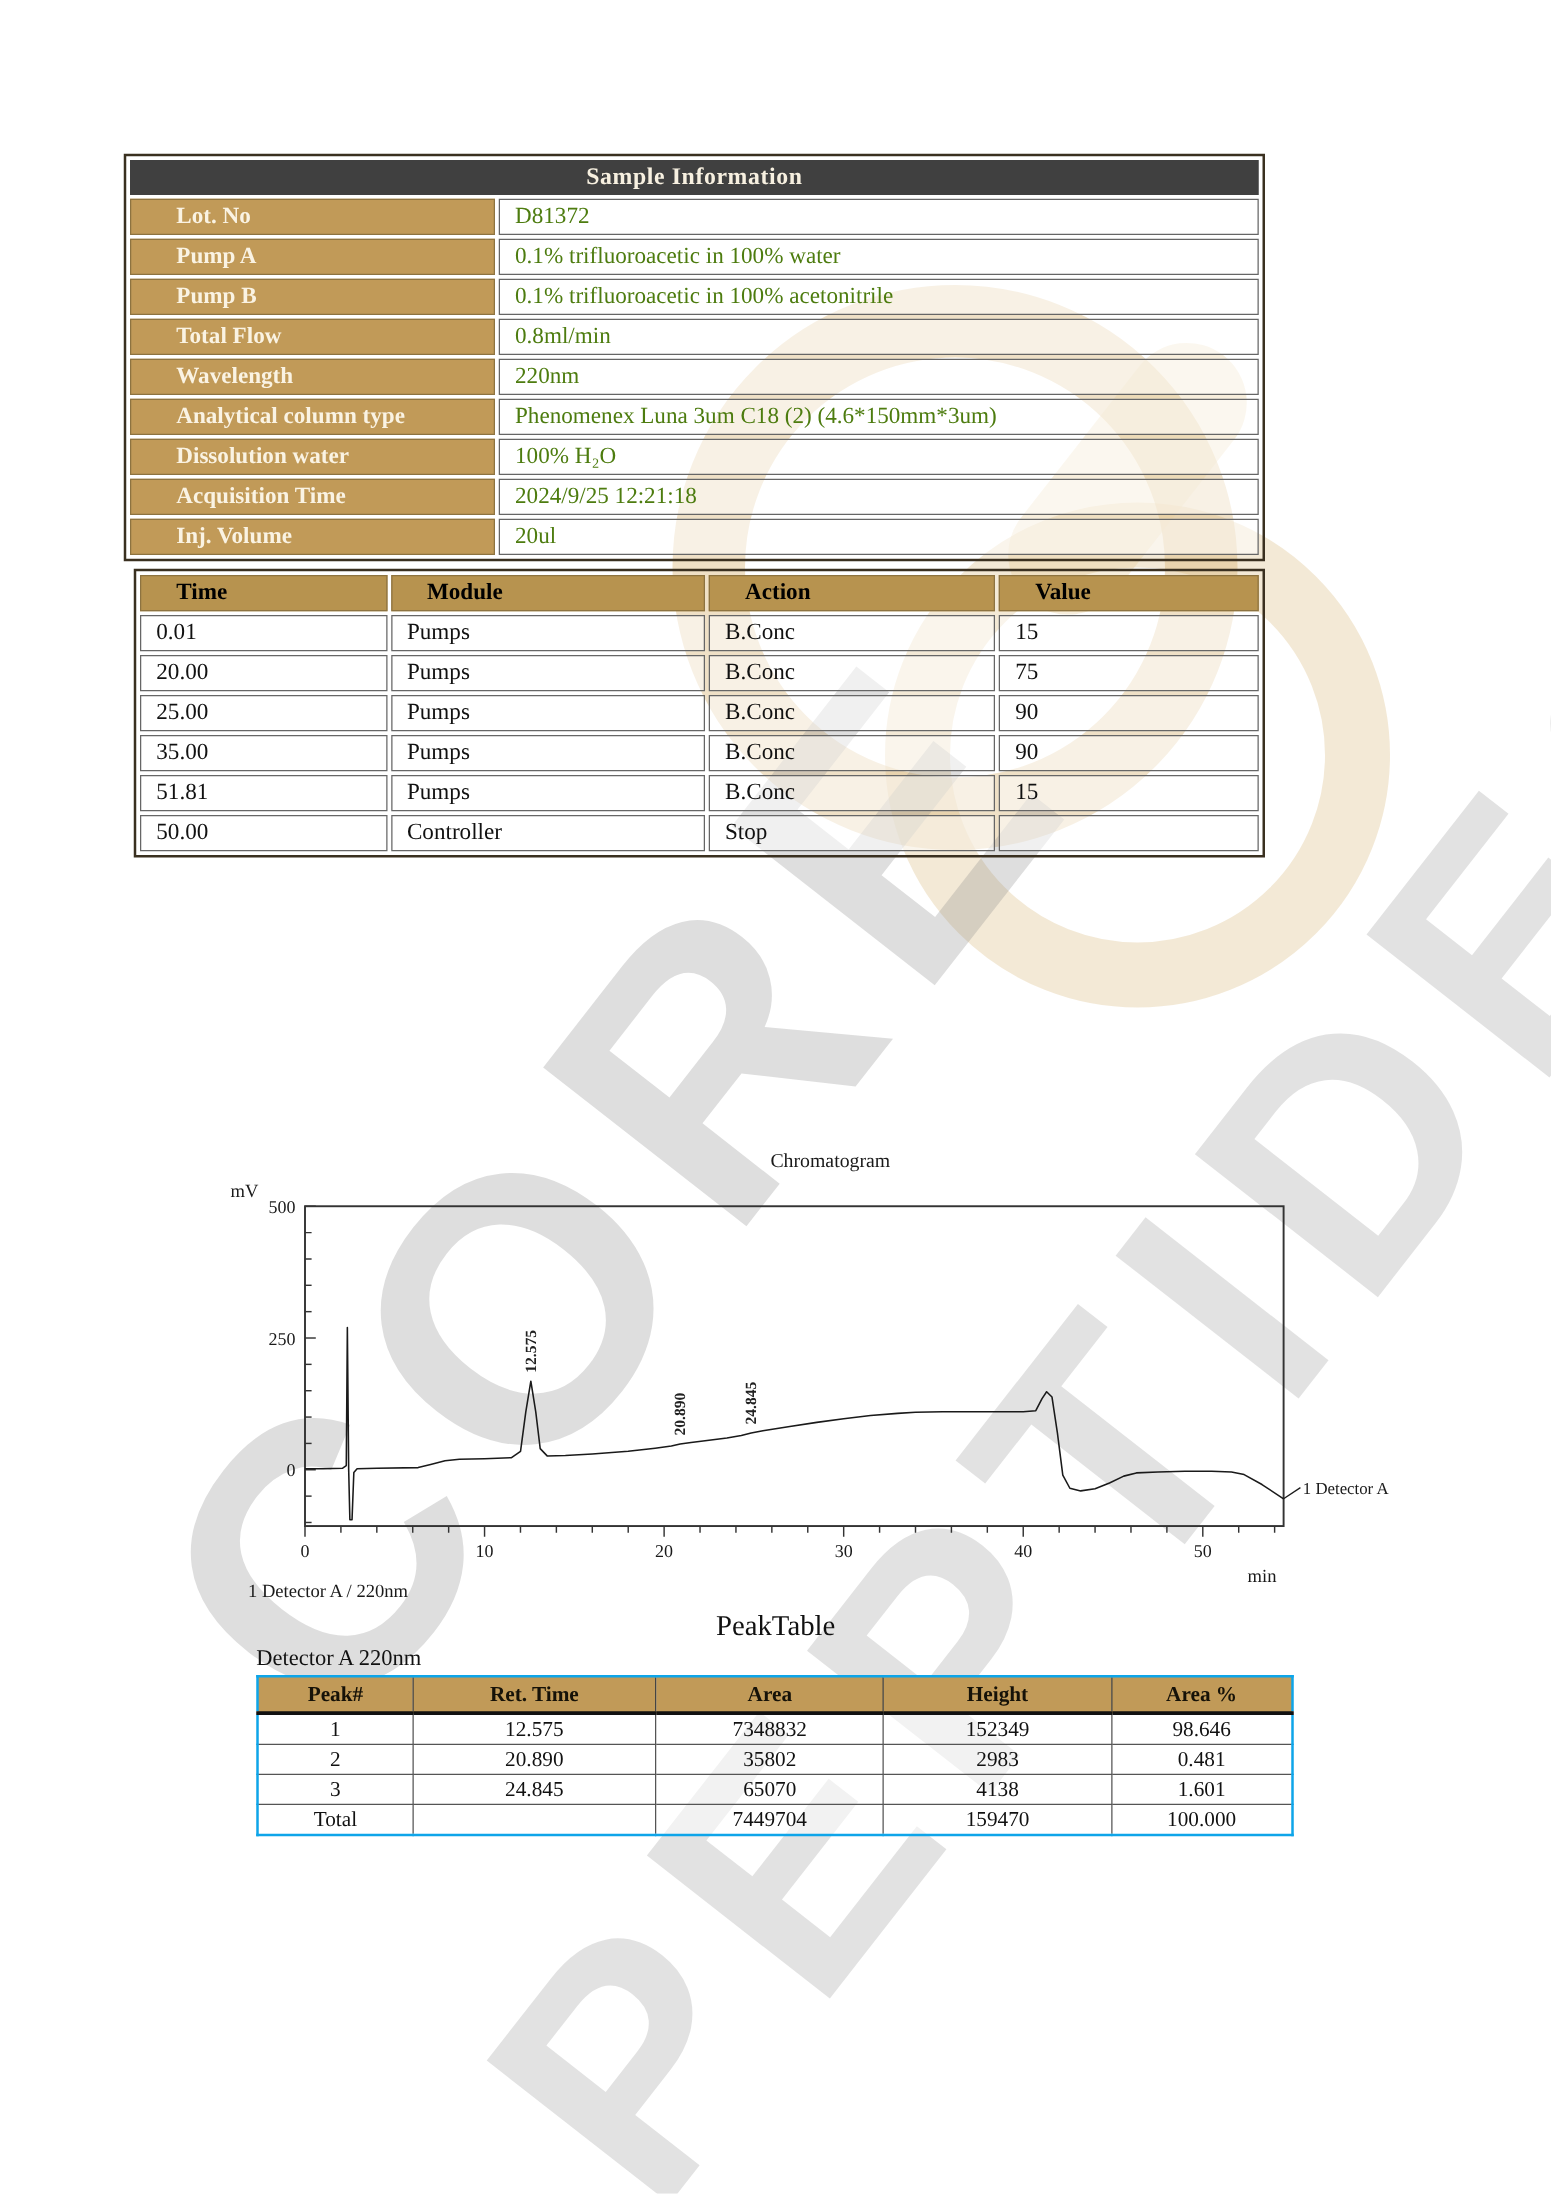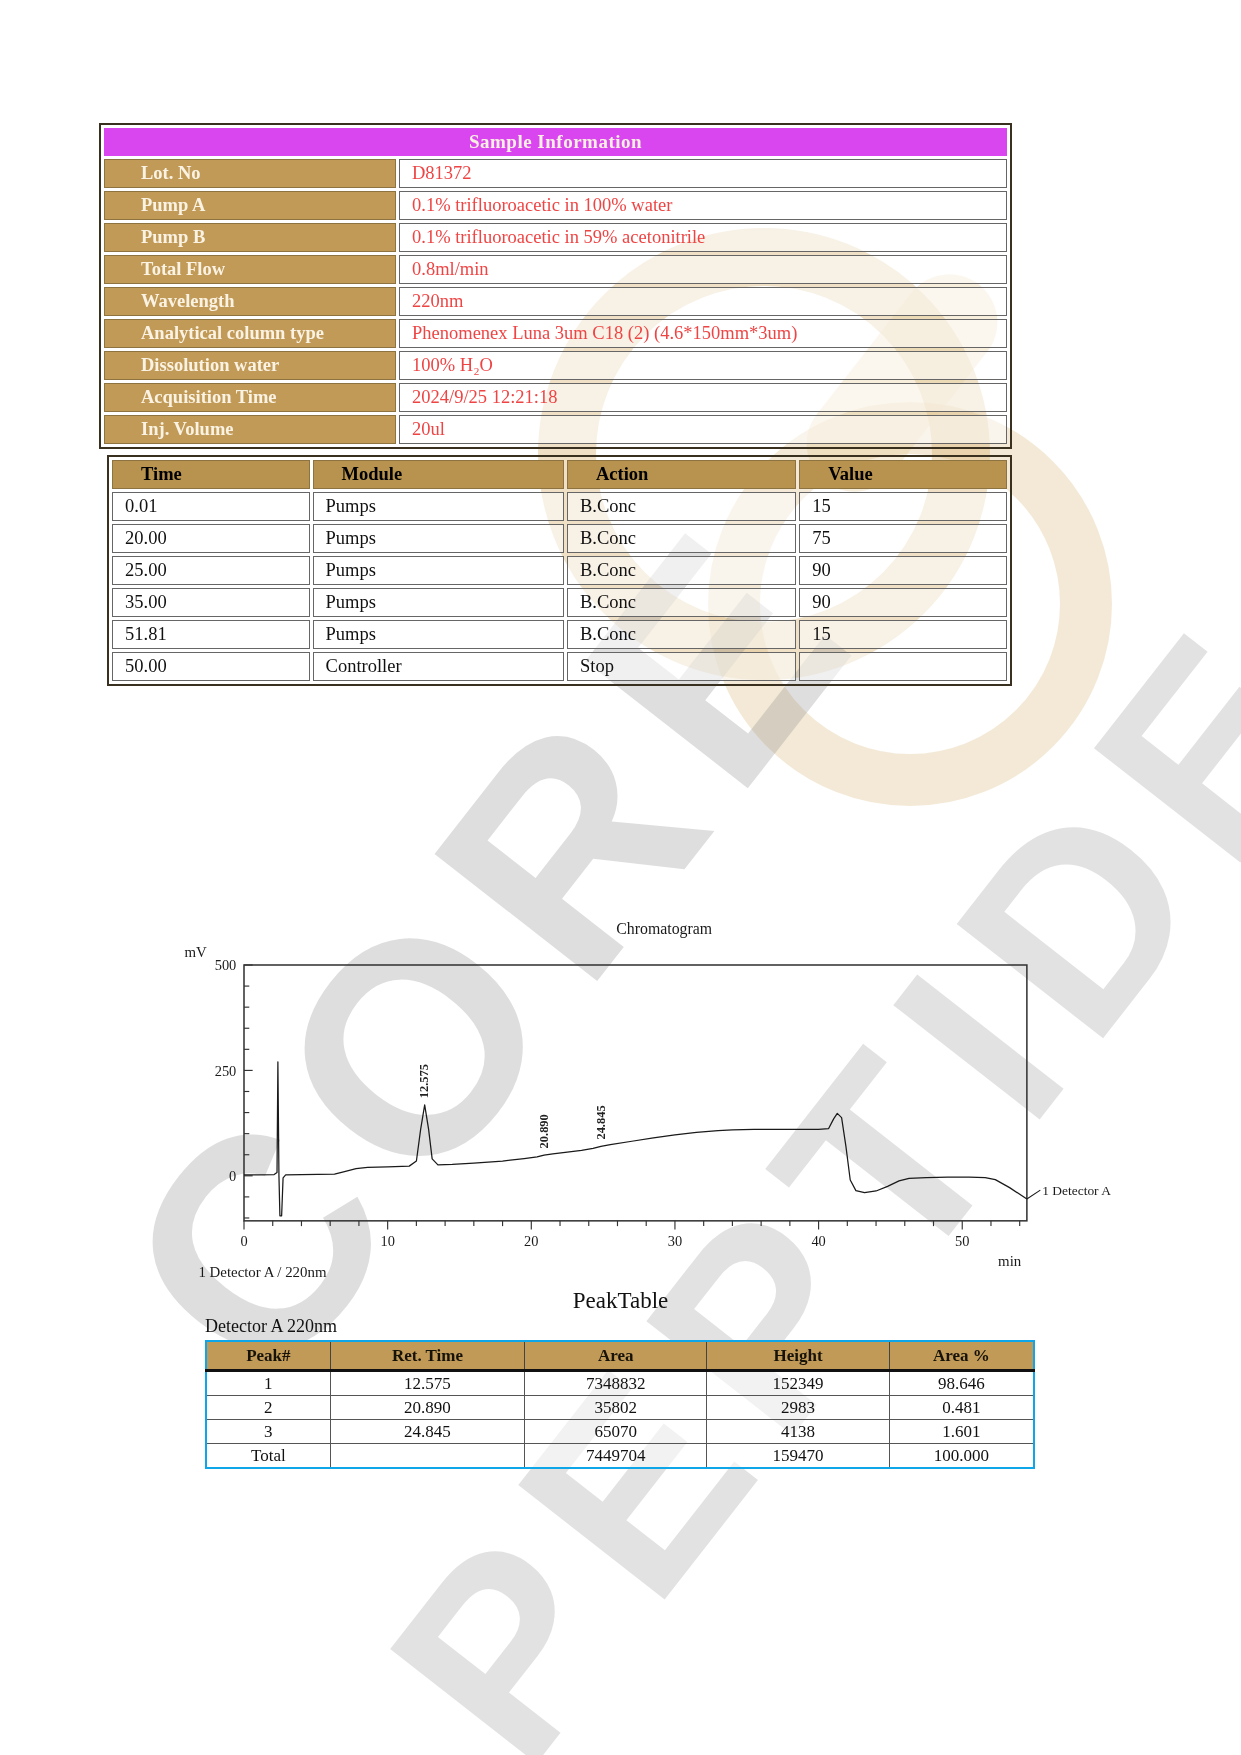--- a/index.html
+++ b/index.html
@@ -19,25 +19,25 @@
            background:rgba(233,207,156,0.35);transform:rotate(38deg);}
   .wm-text{position:absolute;font-family:"Liberation Sans",sans-serif;font-weight:bold;
            color:rgba(135,135,135,0.28);letter-spacing:28px;transform:rotate(-52deg);
            transform-origin:left top;white-space:nowrap;}
   .wm1{left:55px;top:1225px;font-size:300px;}
   .wm2{left:330px;top:1625px;font-size:270px;color:rgba(135,135,135,0.24);}
   
   table{border-collapse:separate;border-spacing:3px;z-index:2;}
   #sample-table,#program-table,#peak-table{position:absolute;}
   #sample-table{left:99px;top:123px;width:913px;border:2px solid #3a3020;}
-  #sample-table th{background:#d946ef;color:#f7f0e0;font-size:19px;font-weight:bold;
+  #sample-table th{background:#404040;color:#f7f0e0;font-size:19px;font-weight:bold;
                    height:26px;text-align:center;letter-spacing:0.5px;}
   #sample-table td,#program-table td,#program-table th{height:25px;font-size:18.5px;padding:1px 2px 1px 12px;}
   td.lbl{background:#c19a58;color:#faf3e3;font-weight:bold;border:1px solid #8d7340;}
-  td.val{background:rgba(255,255,255,0.55);color:#ef4444;border:1px solid #666;}
+  td.val{background:rgba(255,255,255,0.55);color:#4d7c0f;border:1px solid #666;}
   #sample-table td.lbl{width:252px;padding-left:36px;}
   #program-table{left:107px;top:455px;width:905px;border:2px solid #3a3020;}
   #program-table th{background:#b7934f;color:#000000;text-align:left;font-weight:bold;border:1px solid #8d7340;padding-left:28px;}
   #program-table td{background:rgba(255,255,255,0.55);color:#111;border:1px solid #666;}
   
   #chart{position:absolute;left:160px;top:905px;width:960px;height:384px;z-index:2;}
   #chart svg{width:100%;height:100%;}
   
   #peaktable-title{position:absolute;left:0;top:1288px;width:1241px;text-align:center;
                    font-size:23px;color:#111;z-index:2;}
@@ -71,21 +71,21 @@
         <tr>
           <td class="lbl">Lot. No</td>
           <td class="val">D81372</td>
         </tr>
         <tr>
           <td class="lbl">Pump A</td>
           <td class="val">0.1% trifluoroacetic in 100% water</td>
         </tr>
         <tr>
           <td class="lbl">Pump B</td>
-          <td class="val">0.1% trifluoroacetic in 59% acetonitrile</td>
+          <td class="val">0.1% trifluoroacetic in 100% acetonitrile</td>
         </tr>
         <tr>
           <td class="lbl">Total Flow</td>
           <td class="val">0.8ml/min</td>
         </tr>
         <tr>
           <td class="lbl">Wavelength</td>
           <td class="val">220nm</td>
         </tr>
         <tr>

